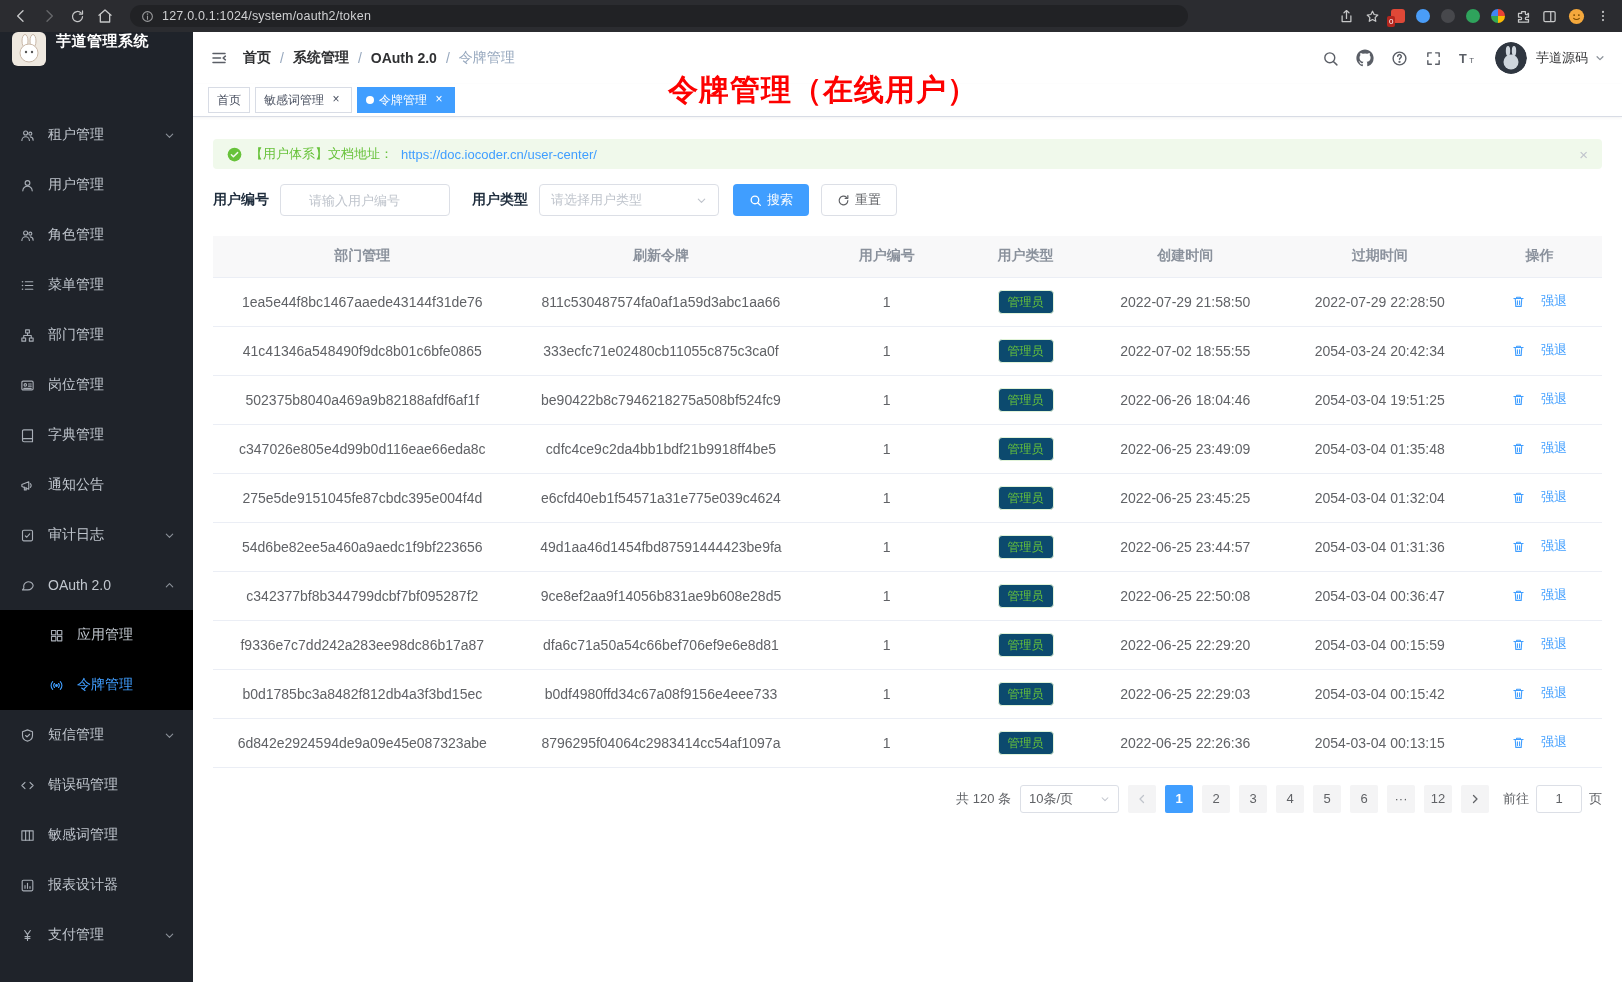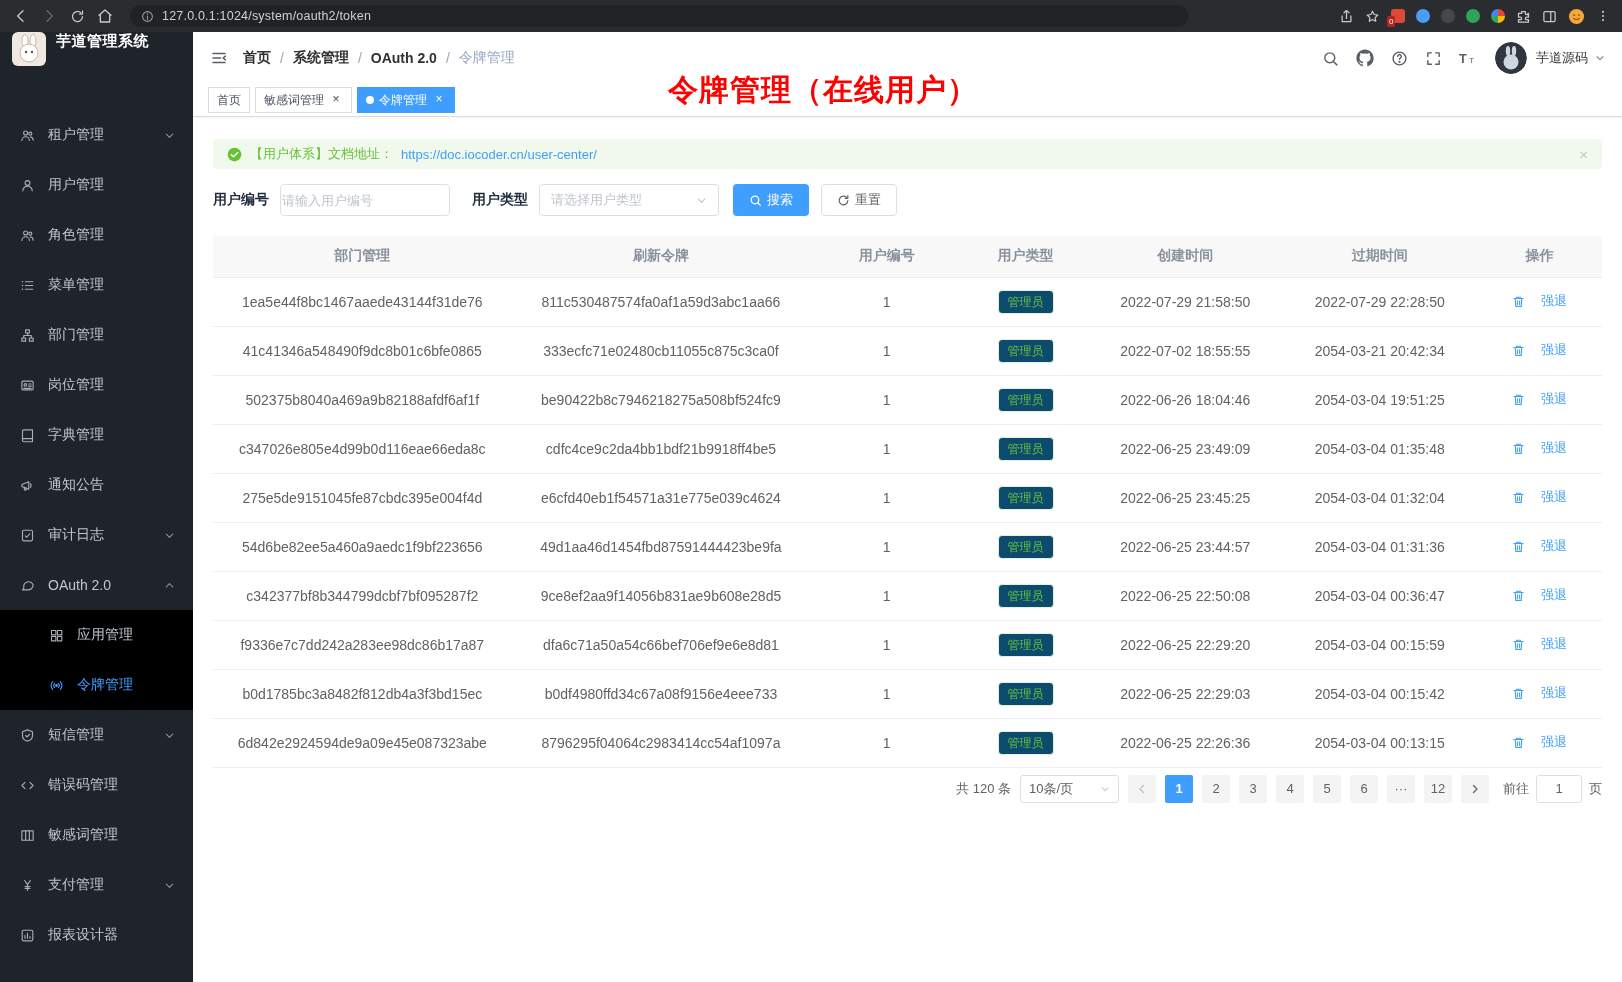--- a/index.html
+++ b/index.html
@@ -59,42 +59,42 @@
 
   .content{flex:1;padding:22px 20px 0;overflow:hidden}
   .alert{height:30px;background:#f0f9eb;border-radius:4px;display:flex;align-items:center;padding:0 14px;gap:8px}
   .alert-icon{display:flex}
   .alert-text{font-size:13px;color:#67c23a}
   .alert-link{font-size:13px;color:#409eff;text-decoration:none;cursor:pointer}
   .alert-close{margin-left:auto;color:#c0c4cc;font-size:15px;cursor:pointer}
 
   .filters{display:flex;align-items:center;margin-top:15px;font-size:14px}
   .f-label{font-weight:700;color:#1f2d3d;margin-right:11px;white-space:nowrap}
-  .f-input{width:170px;height:32px;border:1px solid #dcdfe6;border-radius:4px;padding:0 1px;font-size:13px;color:#606266;margin-right:22px}
+  .f-input{width:170px;height:32px;border:1px solid #dcdfe6;border-radius:4px;padding:0 28px;font-size:13px;color:#606266;margin-right:22px}
   .f-input::placeholder{color:#bfc4cc}
   .f-select{width:180px;height:32px;border:1px solid #dcdfe6;border-radius:4px;display:flex;align-items:center;justify-content:space-between;padding:0 11px;margin-right:14px;cursor:pointer}
   .f-select .ph{font-size:13px;color:#bfc4cc}
   .btn{height:32px;border-radius:4px;font-size:13px;display:inline-flex;align-items:center;gap:5px;padding:0 15px;border:1px solid transparent}
   .btn-primary{background:#409eff;color:#fff}
   .btn-plain{background:#fff;border-color:#dcdfe6;color:#606266;margin-left:12px}
 
   .table{width:100%;border-collapse:collapse;margin-top:20px;table-layout:fixed}
   .table th{height:41px;background:#f8f8f9;color:#8a919c;font-size:14px;font-weight:600;text-align:center;border-bottom:1px solid #ebeef5}
   .table td{height:49px;color:#606266;font-size:14px;text-align:center;border-bottom:1px solid #ebeef5;white-space:nowrap;overflow:hidden}
   .table th:nth-child(1),.table td:nth-child(1){width:21.5%}
   .table th:nth-child(2),.table td:nth-child(2){width:21.5%}
   .table th:nth-child(3),.table td:nth-child(3){width:11%}
   .table th:nth-child(4),.table td:nth-child(4){width:9%}
   .table th:nth-child(5),.table td:nth-child(5){width:14%}
   .table th:nth-child(6),.table td:nth-child(6){width:14%}
   .table th:nth-child(7),.table td:nth-child(7){width:9%}
   .tag-success{display:inline-block;padding:2px 9px;font-size:12px;line-height:18px;color:#67c23a;background:#0c4a6e;border:1px solid #e1f3d8;border-radius:4px}
   .op-link{color:#409eff;font-size:13px;display:inline-flex;align-items:center;gap:16px;cursor:pointer}
 
-  .pagination{display:flex;align-items:center;justify-content:flex-end;gap:9px;margin-top:7px;font-size:13px;color:#606266}
+  .pagination{display:flex;align-items:center;justify-content:flex-end;gap:9px;margin-top:17px;font-size:13px;color:#606266}
   .pg-size{width:99px;height:28px;border:1px solid #dcdfe6;border-radius:3px;display:flex;align-items:center;justify-content:space-between;padding:0 8px;cursor:pointer}
   .pg-pages{display:flex;gap:9px}
   .pg-btn{min-width:28px;height:28px;padding:0 4px;background:#f4f4f5;border-radius:2px;display:inline-flex;align-items:center;justify-content:center;font-size:13px;color:#606266}
   .pg-btn.active{background:#409eff;color:#fff;font-weight:700}
   .pg-btn.disabled{color:#c0c4cc;cursor:default}
   .pg-goto{display:flex;align-items:center;gap:7px;margin-left:5px}
   .goto-input{width:46px;height:28px;border:1px solid #dcdfe6;border-radius:3px;text-align:center;font-size:13px;color:#606266}
 
   .annotation{position:absolute;left:668px;top:70px;font-size:30px;font-weight:700;color:#fd0100;letter-spacing:1px;z-index:50;white-space:nowrap}
 </style>
@@ -368,38 +368,38 @@
             <svg width="15" height="15" viewBox="0 0 24 24" fill="none" stroke="currentColor" stroke-width="1.8" stroke-linecap="round" stroke-linejoin="round">
               <rect x="3" y="4.5" width="18" height="15"></rect>
               <path d="M9 4.5v15M15 4.5v15"></path>
             </svg>
           </span>
           <span class="mi-label">敏感词管理</span>
         </div>
         <div class="menu-item">
           <span class="mi-icon">
             <svg width="15" height="15" viewBox="0 0 24 24" fill="none" stroke="currentColor" stroke-width="1.8" stroke-linecap="round" stroke-linejoin="round">
+              <rect x="3.5" y="3.5" width="17" height="17" rx="2"></rect>
+              <path d="M8 16.5v-4.5M12 16.5v-8M16 16.5v-3"></path>
+            </svg>
+          </span>
+          <span class="mi-label">报表设计器</span>
+        </div>
+        <div class="menu-item">
+          <span class="mi-icon">
+            <svg width="15" height="15" viewBox="0 0 24 24" fill="none" stroke="currentColor" stroke-width="1.8" stroke-linecap="round" stroke-linejoin="round">
               <path d="M7.5 4l4.5 6.5L16.5 4M12 10.5V20M8 13.5h8M8 16.5h8"></path>
             </svg>
           </span>
           <span class="mi-label">支付管理</span>
           <span class="mi-chevron">
             <svg width="11" height="11" viewBox="0 0 24 24" fill="none" stroke="currentColor" stroke-width="2.4" stroke-linecap="round" stroke-linejoin="round">
               <path d="M5 9l7 7 7-7"></path>
             </svg>
           </span>
-        </div>
-        <div class="menu-item">
-          <span class="mi-icon">
-            <svg width="15" height="15" viewBox="0 0 24 24" fill="none" stroke="currentColor" stroke-width="1.8" stroke-linecap="round" stroke-linejoin="round">
-              <rect x="3.5" y="3.5" width="17" height="17" rx="2"></rect>
-              <path d="M8 16.5v-4.5M12 16.5v-8M16 16.5v-3"></path>
-            </svg>
-          </span>
-          <span class="mi-label">报表设计器</span>
         </div>
       </nav>
   </aside>
 
   <div class="main">
     <header class="navbar">
       <span class="hamburger">
         <svg width="18" height="18" viewBox="0 0 24 24" fill="none" stroke="currentColor" stroke-width="2" stroke-linecap="round" stroke-linejoin="round">
             <path d="M4 6h16M4 12h10M4 18h16"></path>
             <path d="M20.5 9.5L17.5 12l3 2.5"></path>
@@ -549,21 +549,21 @@
                   </span>
                   <span>强退</span>
                 </span></td>
             </tr>
             <tr>
               <td><span>41c41346a548490f9dc8b01c6bfe0865</span></td>
               <td><span>333ecfc71e02480cb11055c875c3ca0f</span></td>
               <td><span>1</span></td>
               <td><span class="tag-success">管理员</span></td>
               <td><span>2022-07-02 18:55:55</span></td>
-              <td><span>2054-03-21 20:42:34</span></td>
+              <td><span>2054-03-24 20:42:34</span></td>
               <td><span class="op-link">
                   <span style="display:flex">
                     <svg width="13" height="13" viewBox="0 0 24 24" fill="none" stroke="currentColor" stroke-width="2" stroke-linecap="round" stroke-linejoin="round">
                       <path d="M3.5 6.5h17M8.5 6.5V4h7v2.5M6 6.5L7 21h10l1-14.5M10 10.5v7M14 10.5v7"></path>
                     </svg>
                   </span>
                   <span>强退</span>
                 </span></td>
             </tr>
             <tr>

